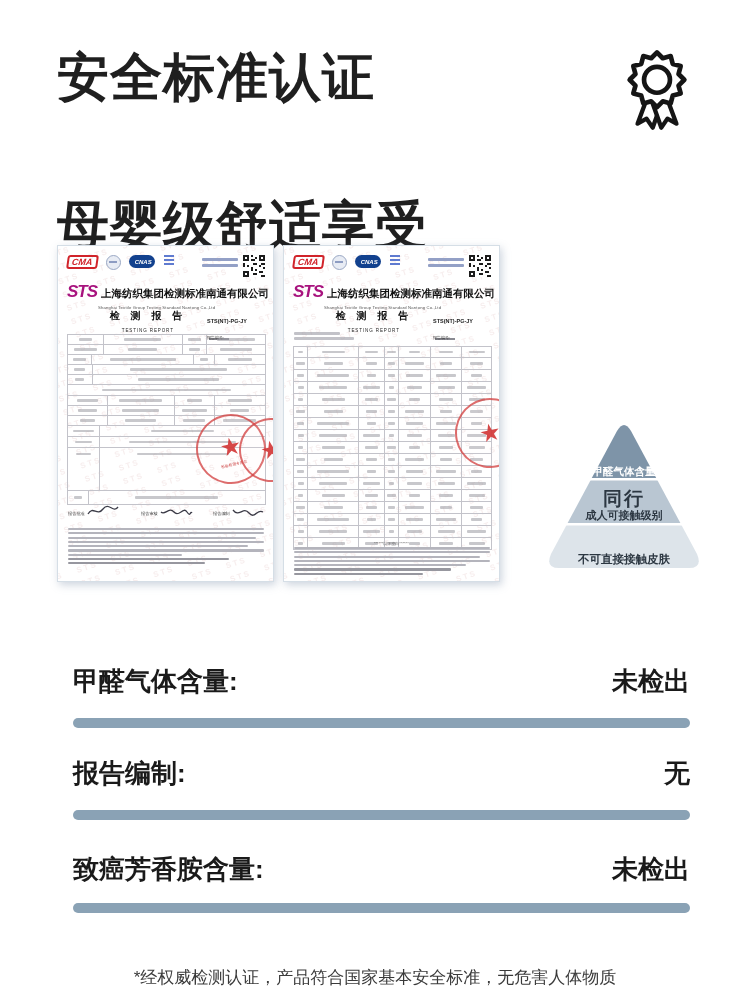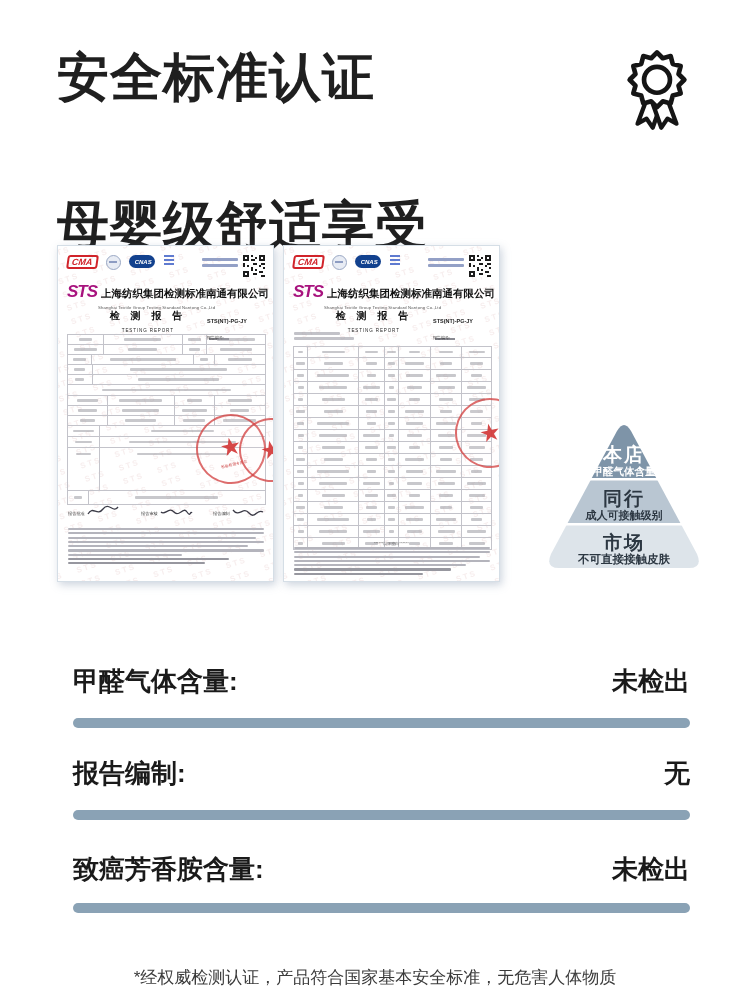--- a/index.html
+++ b/index.html
@@ -803,25 +803,23 @@
         <clipPath id="triclip">
           <path d="M70 9 Q77 -3 84 9 L150 132 Q156 146 142 146 L12 146 Q-2 146 4 132 Z"></path>
         </clipPath>
       </defs>
     <g clip-path="url(#triclip)">
       <rect x="0" y="0" width="154" height="56" fill="#7e94a8"></rect>
       <rect x="0" y="58.5" width="154" height="42.5" fill="#b9c6d2"></rect>
       <rect x="0" y="103.5" width="154" height="44.5" fill="#dde4ea"></rect>
     </g>
   </svg>
-  <div class="pyr-text pt1">本店</div>
   <div class="pyr-text ps1">甲醛气体含量</div>
   <div class="pyr-text pt2">同行</div>
   <div class="pyr-text ps2">成人可接触级别</div>
-  <div class="pyr-text pt3">市场</div>
   <div class="pyr-text ps3">不可直接接触皮肤</div>
 </div>
 
 <div class="abs metric-label" id="ml1">甲醛气体含量:</div>
 <div class="abs metric-value" id="mv1">未检出</div>
 <div class="abs mbar" id="mb1"></div>
 
 <div class="abs metric-label" id="ml2">报告编制:</div>
 <div class="abs metric-value" id="mv2">无</div>
 <div class="abs mbar" id="mb2"></div>

